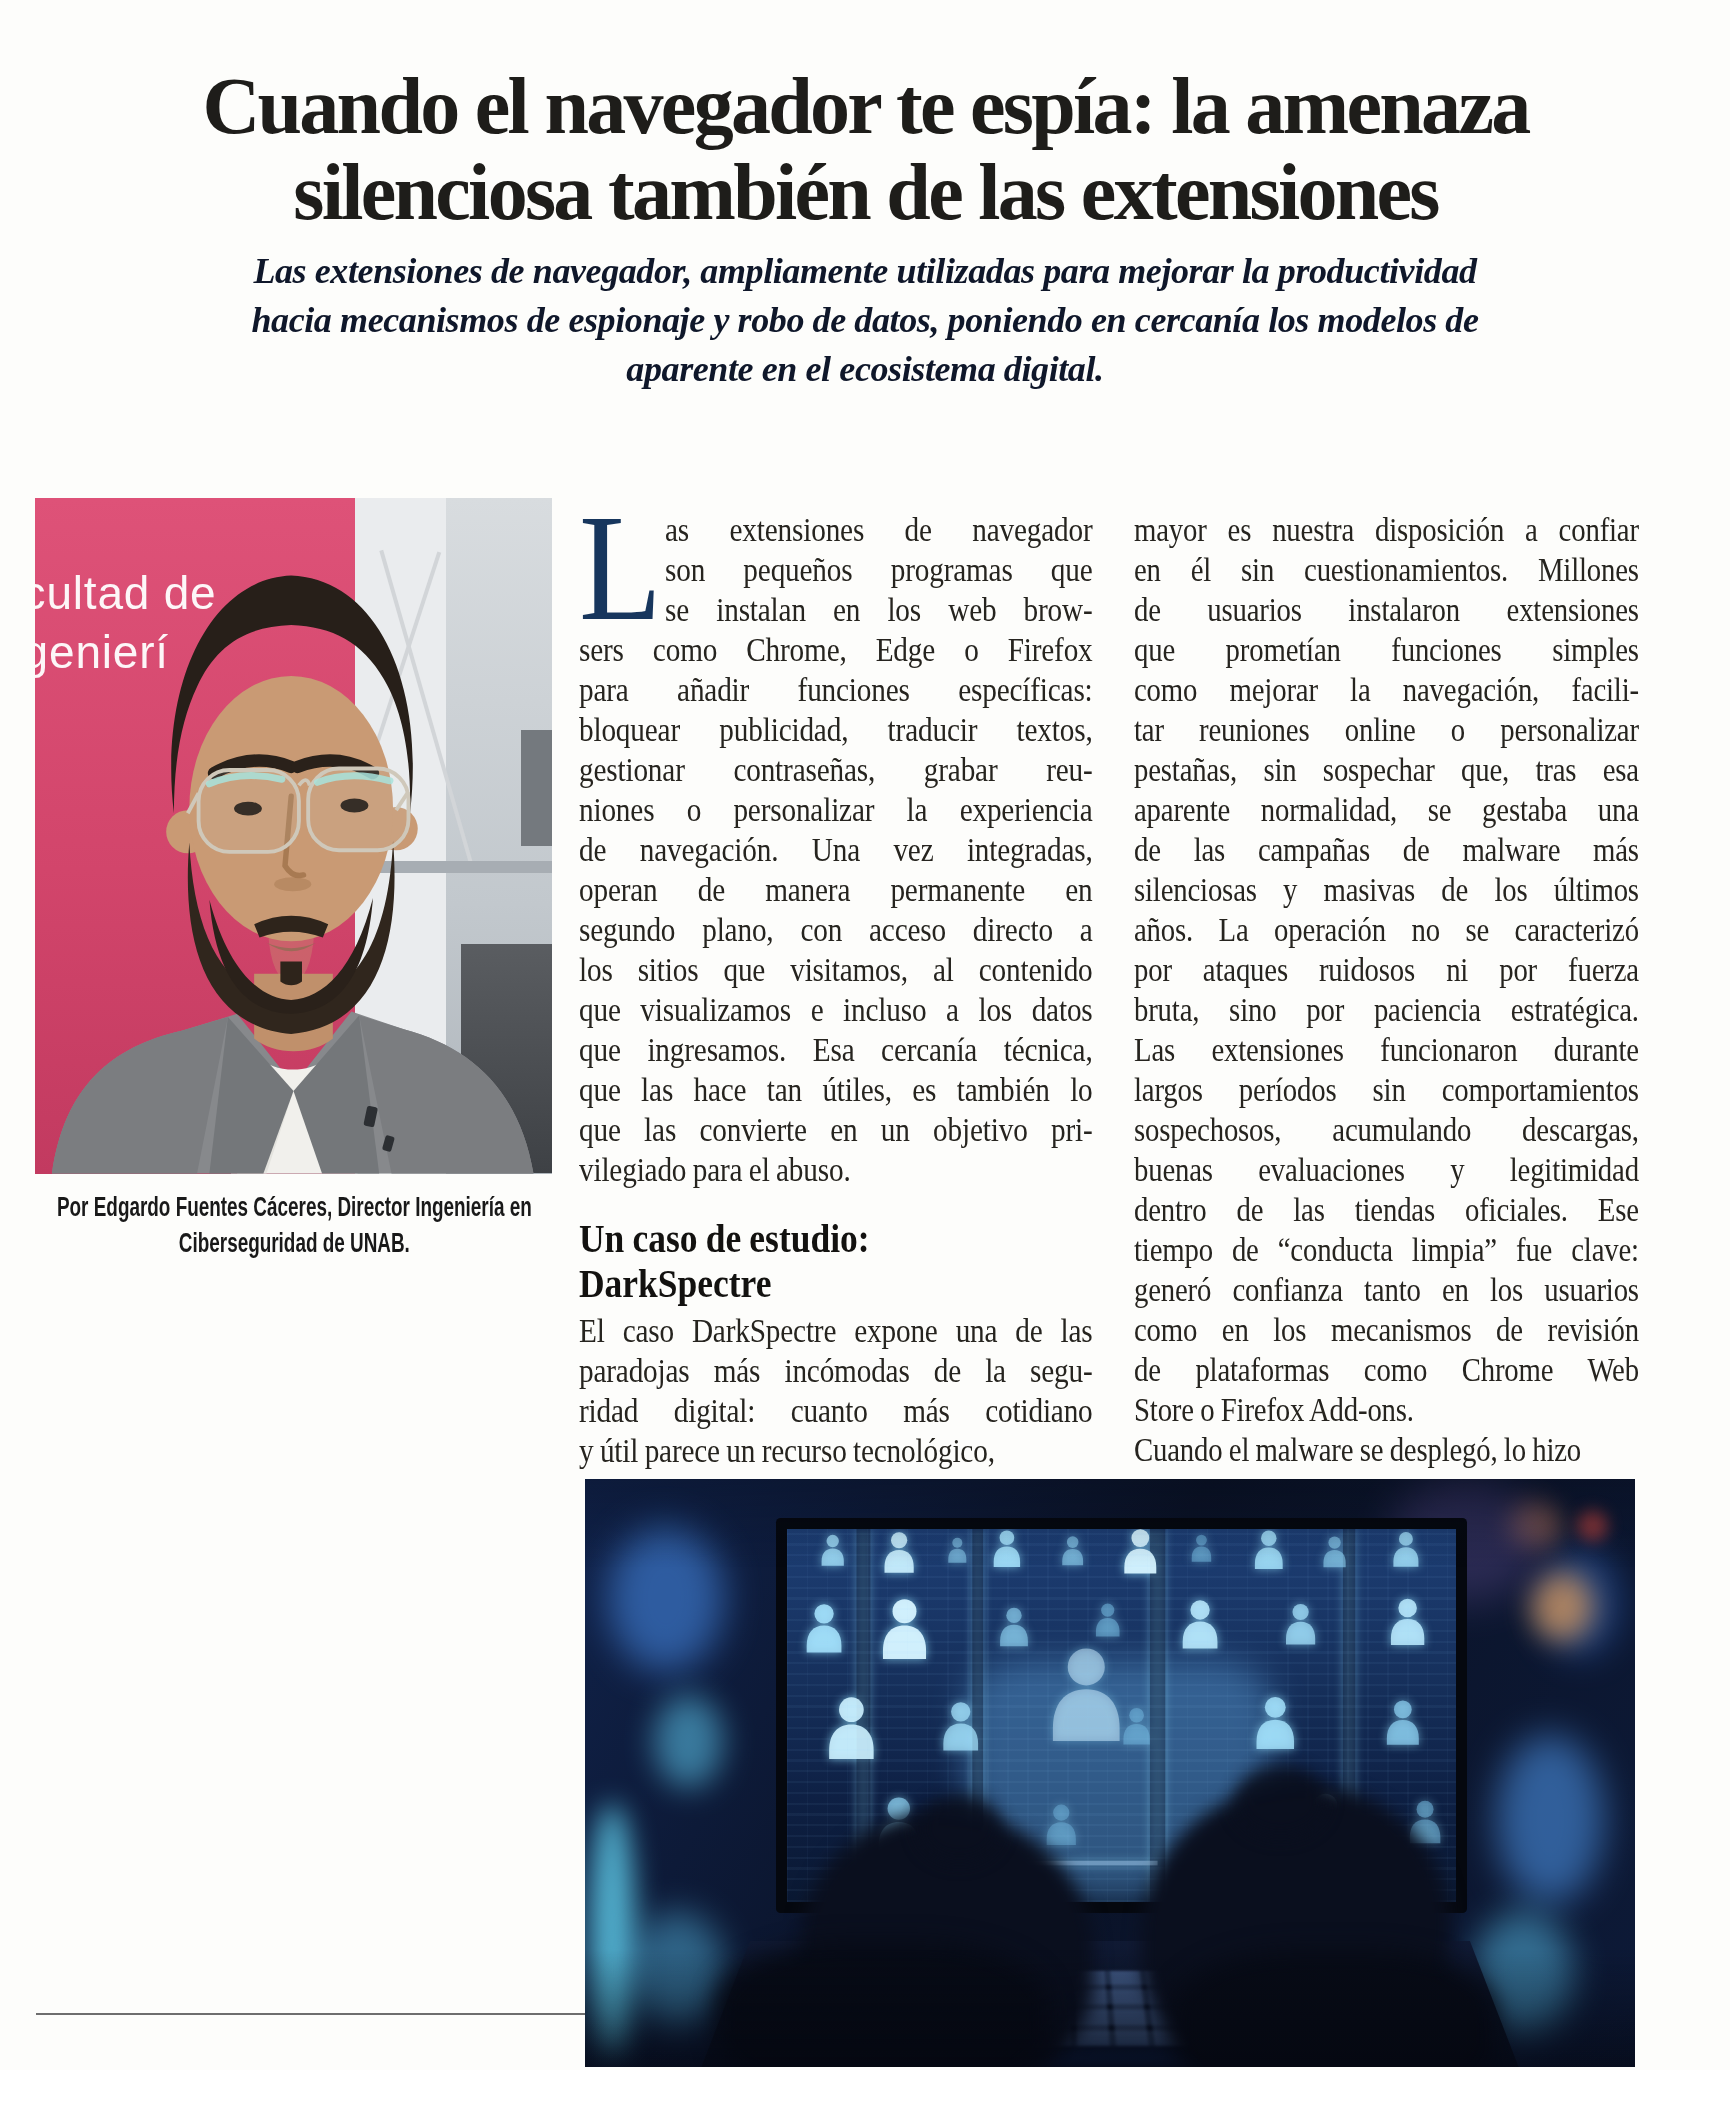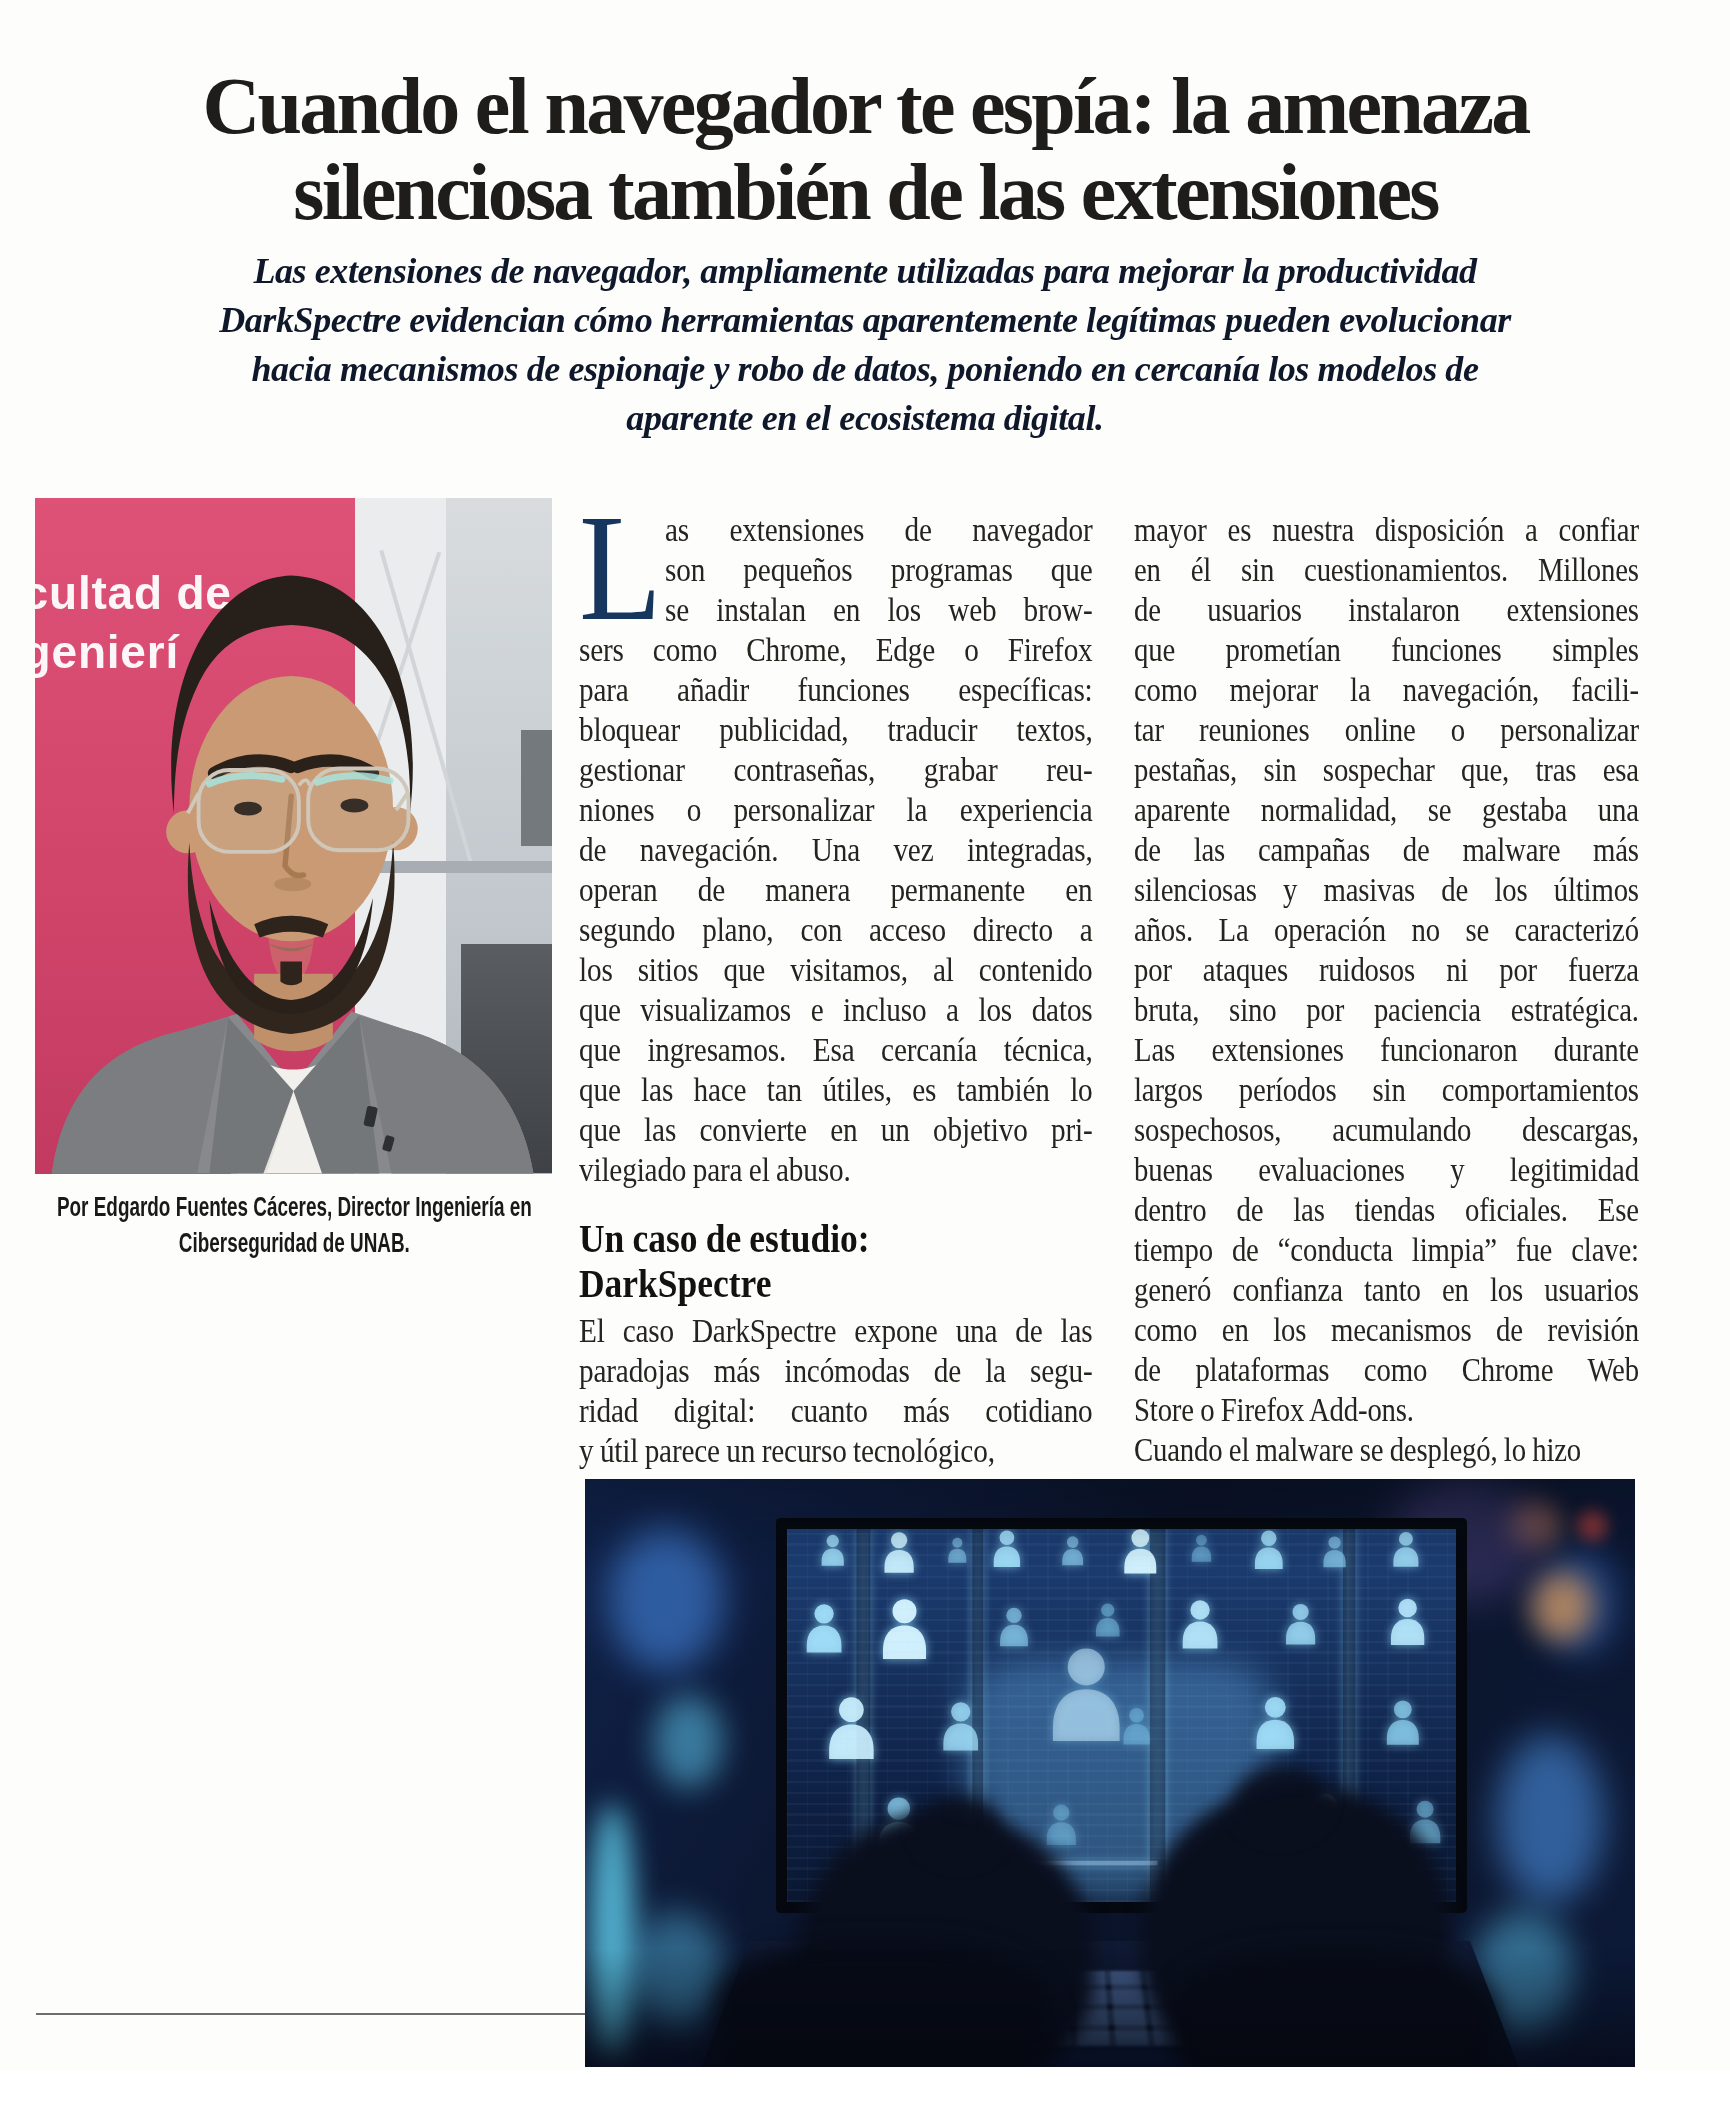--- a/index.html
+++ b/index.html
@@ -15,21 +15,21 @@
         color:#0f172a;}
   .lede .ln{height:49px;line-height:49px;font-size:36px;letter-spacing:-0.4px;
             text-align:center;text-align-last:center;}
 
   
   .author-photo{position:absolute;left:35px;top:498px;width:517px;height:676px;overflow:hidden;
                 background:#cfd4d8;}
   .banner{position:absolute;left:0;top:0;width:320px;height:676px;
           background:linear-gradient(180deg,#de5278 0%,var(--banner_pink,#d2456b) 55%,#c23a60 100%);}
   .banner-text{position:absolute;left:-12.4px;top:66px;font-family:"Liberation Sans",sans-serif;
-               font-weight:700;color:rgba(255,255,255,.95);}
+               font-weight:400;color:rgba(255,255,255,.95);}
   .banner-text .ln{height:59px;line-height:59px;font-size:46px;letter-spacing:0.8px;
                    text-align:left;text-align-last:left;}
   .wall{position:absolute;left:320px;top:0;width:197px;height:676px;
         background:linear-gradient(180deg,#d8dcdf 0%,#c2c8cd 60%,#aeb5bb 100%);}
   .wall-panel{position:absolute;left:320px;top:0;width:91px;height:676px;background:#eaecee;}
   .truss{position:absolute;width:3.9px;height:332px;background:#d2d5d8;}
   .shelf{position:absolute;left:320px;top:363px;width:197px;height:12.4px;background:#a7adb3;}
   .cabinet{position:absolute;left:426px;top:446px;width:91px;height:229px;
            background:linear-gradient(180deg,#5a5d61,#3e4145);}
   .slot{position:absolute;left:486px;top:232px;width:31px;height:116px;background:#74797e;}
@@ -88,21 +88,20 @@
 
 <div class="page">
 
   <h1 class="headline">
       <div class="ln">Cuando el navegador te espía: la amenaza</div>
       <div class="ln">silenciosa también de las extensiones</div>
     </h1>
 
   <div class="lede">
       <div class="ln">Las extensiones de navegador, ampliamente utilizadas para mejorar la productividad</div>
-      <div class="ln">DarkSpectre evidencian cómo herramientas aparentemente legítimas pueden evolucionar</div>
       <div class="ln">hacia mecanismos de espionaje y robo de datos, poniendo en cercanía los modelos de</div>
       <div class="ln">aparente en el ecosistema digital.</div>
     </div>
 
   <figure class="author-photo" style="margin:0;">
     <div class="banner">
       <div class="banner-text">
           <div class="ln">cultad de</div>
           <div class="ln">genierí</div>
         </div>

